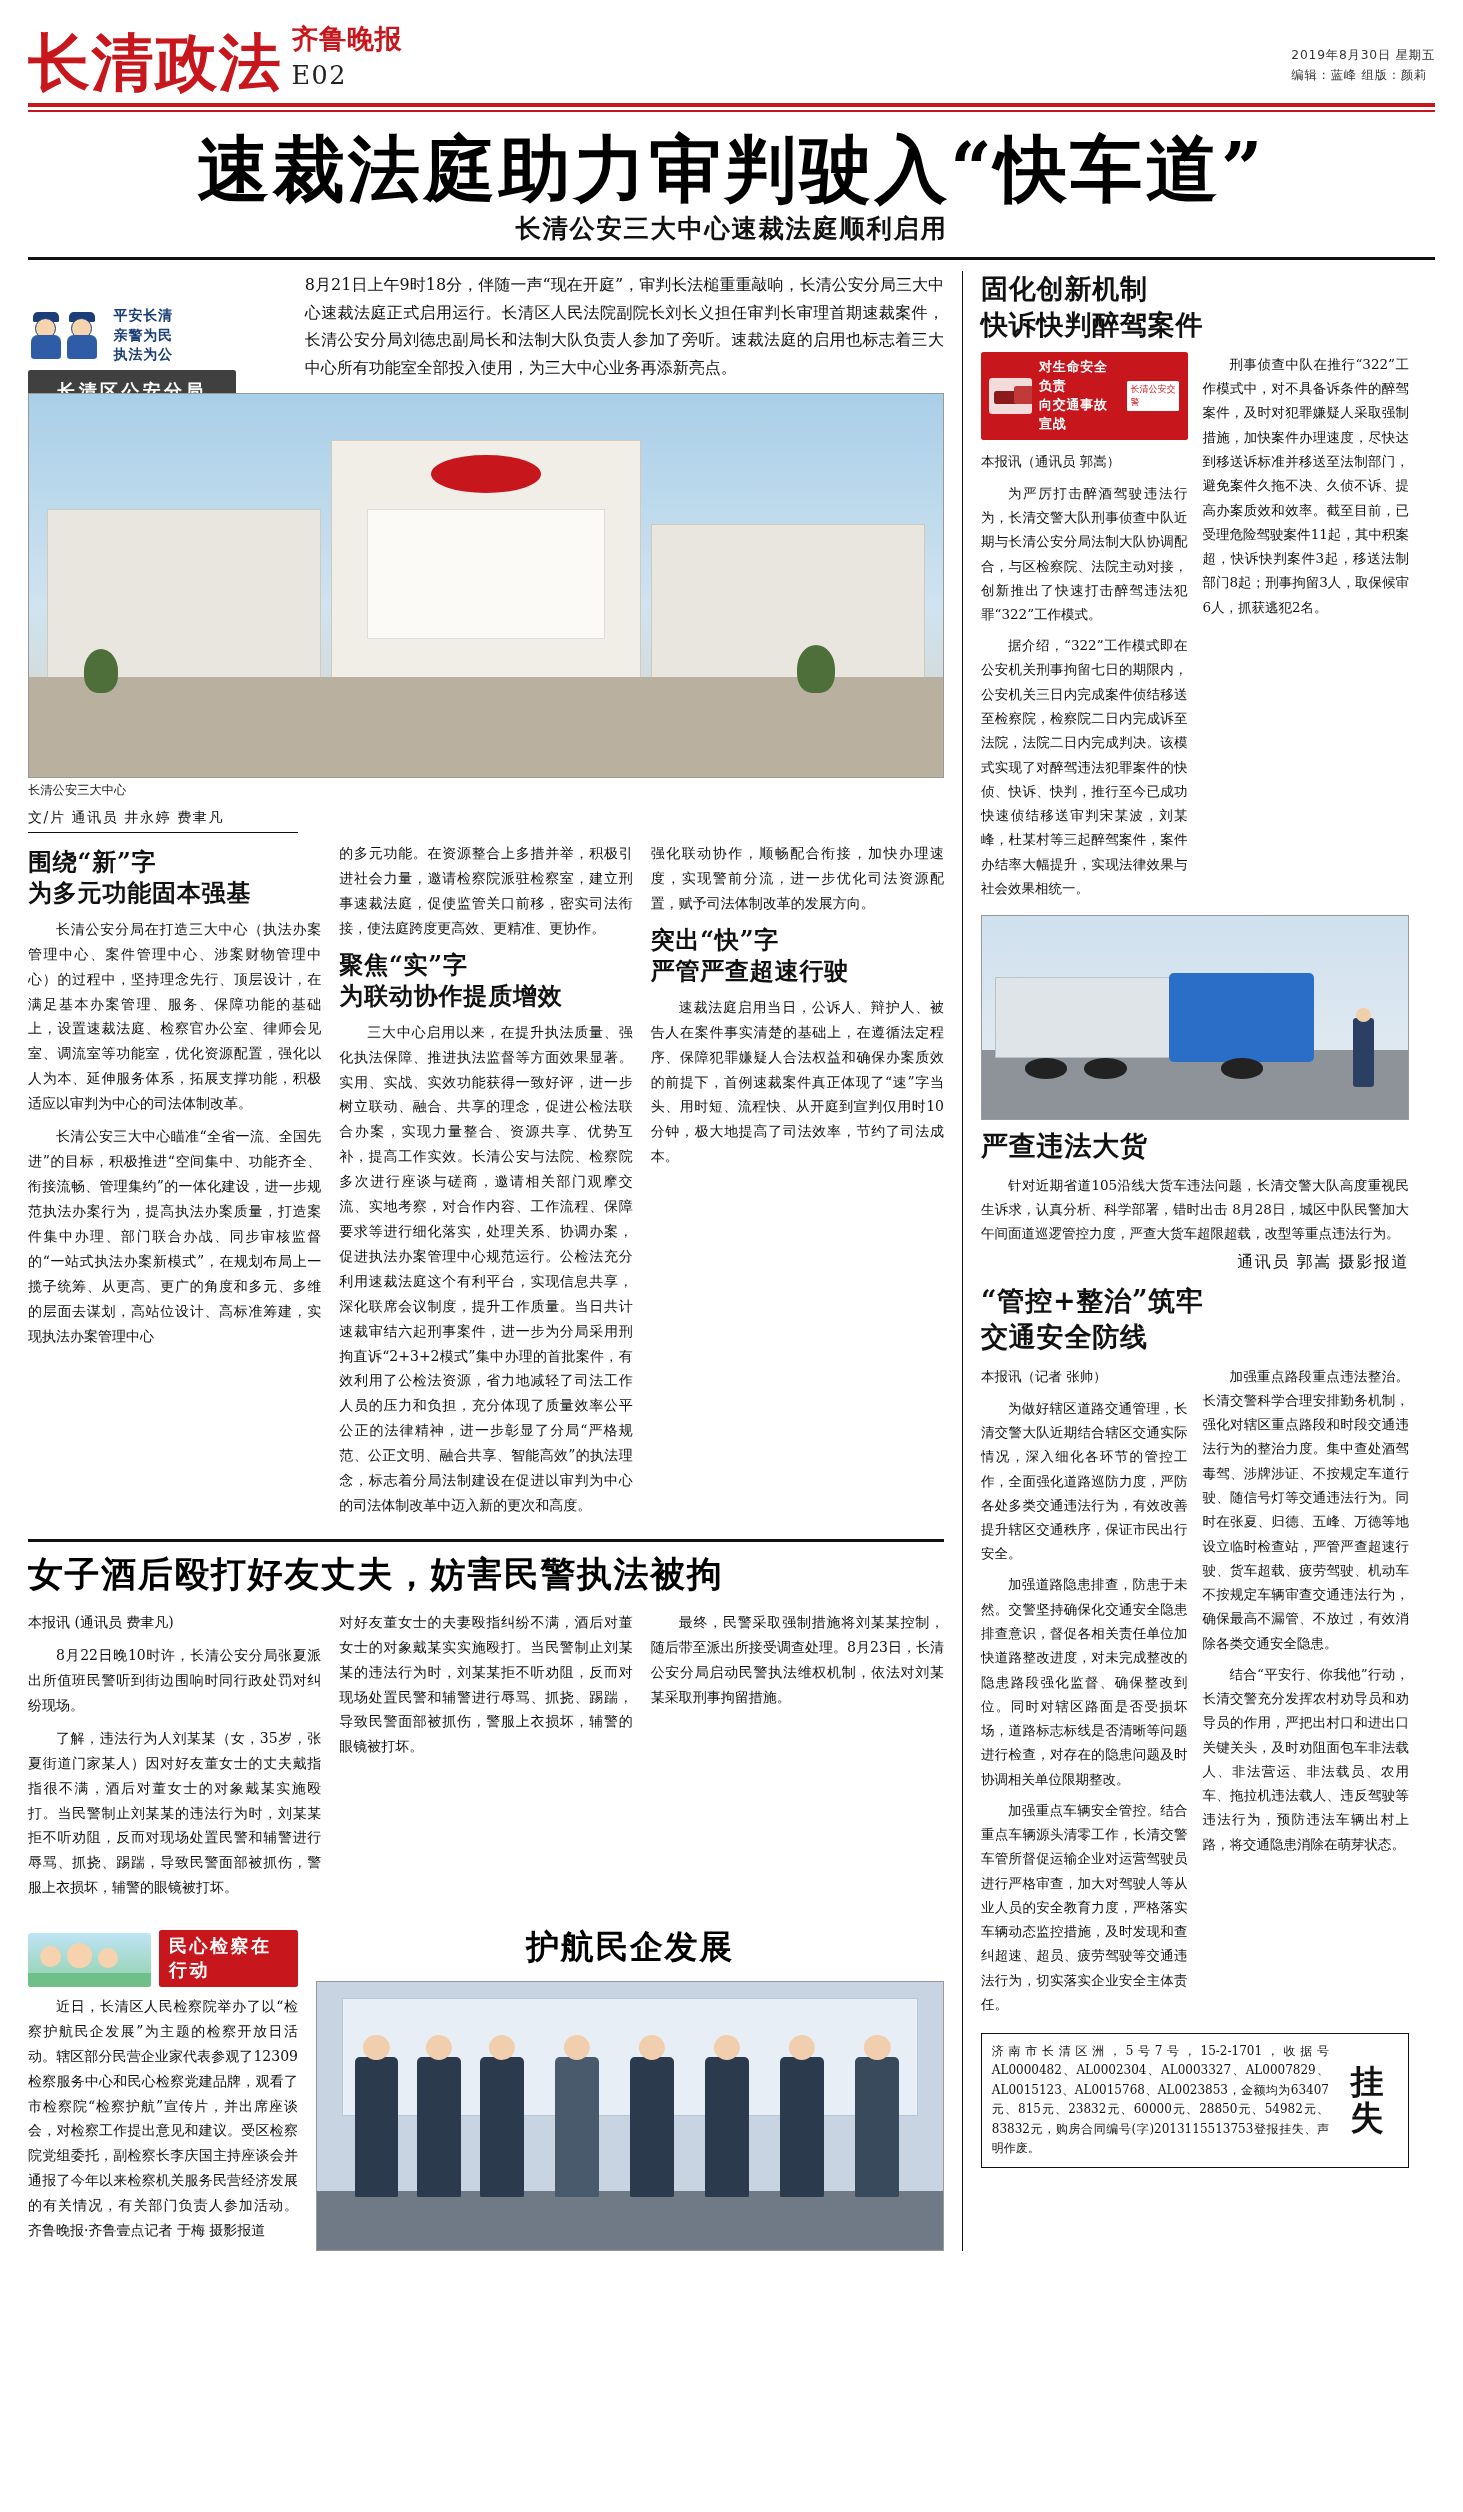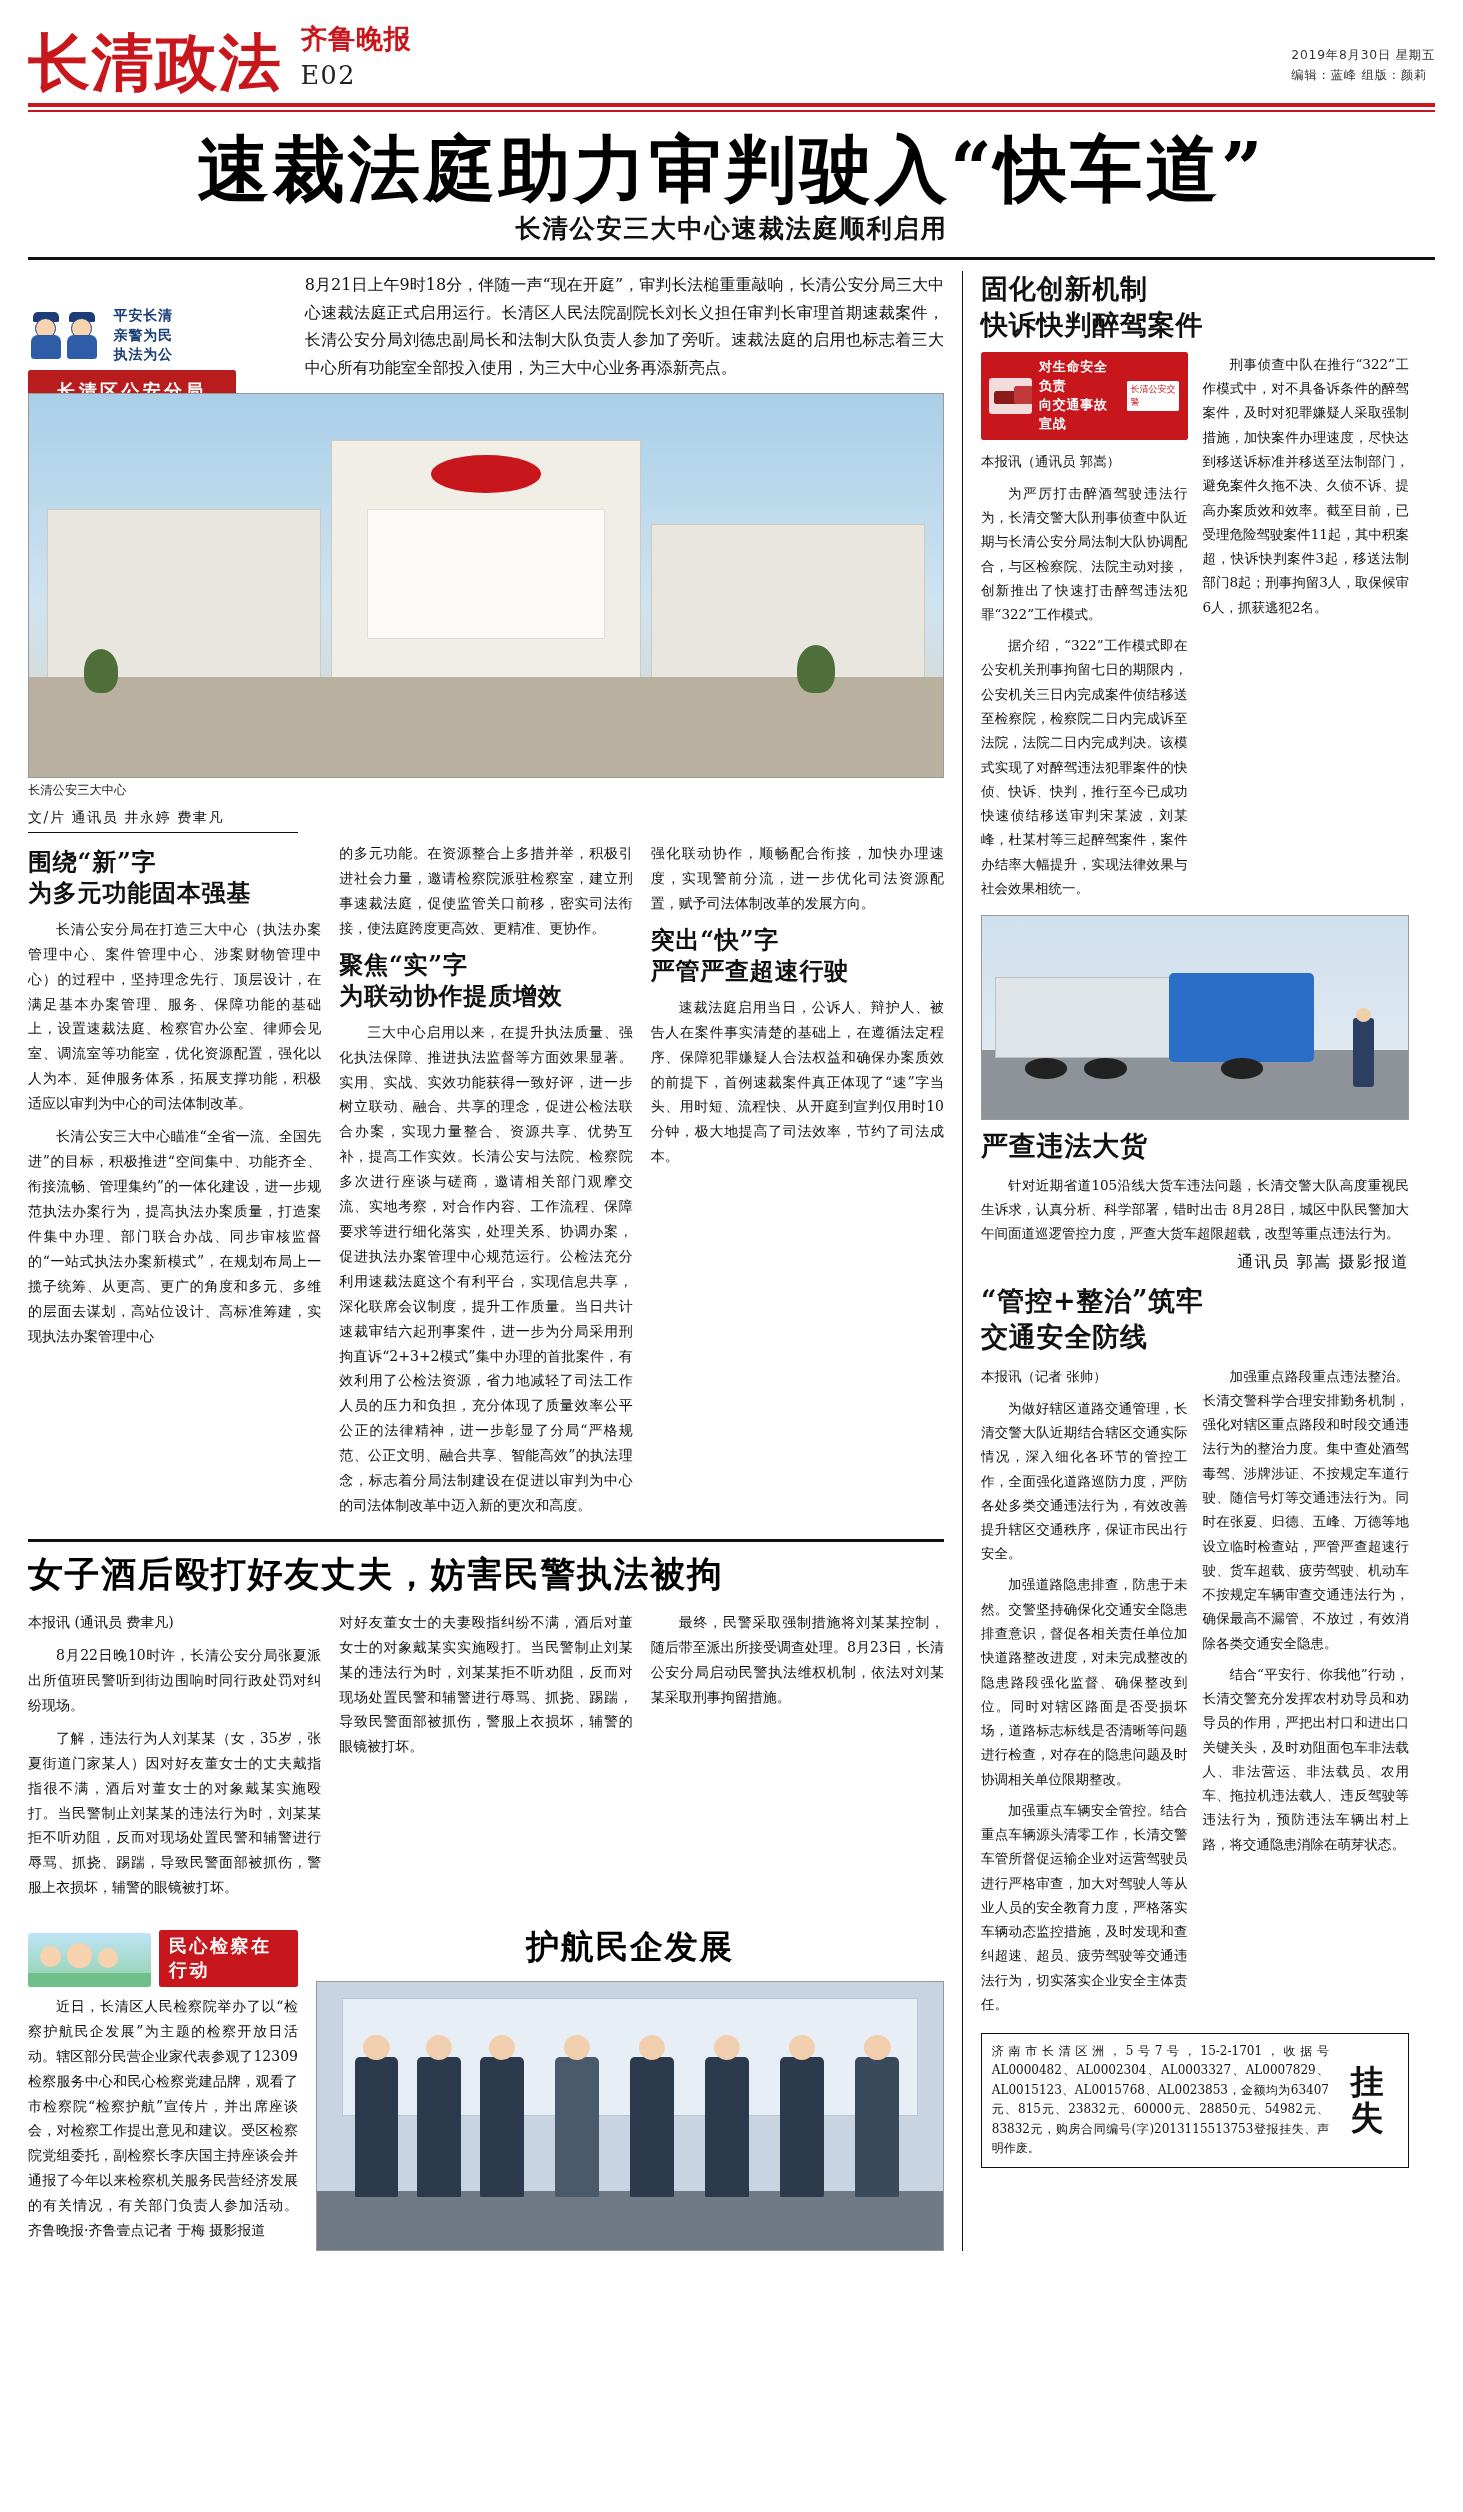--- a/index.html
+++ b/index.html
@@ -8,21 +8,21 @@
     width:1463px; height:2512px;
     background:#ffffff;
     font-family:"DejaVu Sans","Liberation Sans",sans-serif;
     color:#111;
     position:relative;
     overflow:hidden;
   }
   .page { width:1463px; height:2512px; padding:21px 28px 8.2px 28px; position:relative; }
 
   
-  .masthead { display:flex; align-items:flex-end; gap:18px; padding-bottom:4.9px; }
+  .masthead { display:flex; align-items:flex-end; gap:9px; padding-bottom:4.9px; }
   .mast-title {
     font-family:"DejaVu Serif","Liberation Serif",serif;
     font-weight:bold;
     font-size:62px;
     color:#c8161d;
     letter-spacing:1.6px;
     line-height:1;
     border-bottom:0;
   }
   .mast-sub { display:flex; flex-direction:column; padding-bottom:3.3px; }
@@ -68,21 +68,21 @@
   }
   .pb-top {
     display:flex; align-items:center; gap:6.6px;
   }
   .cop { width:79px; height:51px; position:relative; }
   .cop .head { position:absolute; width:21px;height:21px;border-radius:50%;background:#f7d4b0;border:1.6px solid #1b3e78;}
   .cop .hat { position:absolute;width:26px;height:9.8px;background:#1b3e78;border-radius:4.9px 4.9px 1.6px 1.6px;}
   .cop .body{ position:absolute;width:29.5px;height:24.6px;background:#2f5ca6;border-radius:6.6px 6.6px 3.3px 3.3px;}
   .pb-text { font-size:14px; line-height:1.4; color:#1b3e78; font-weight:bold; letter-spacing:0.8px;}
   .pb-bar {
-    margin-top:4.9px; background:#b91c1c; color:#fff; text-align:center;
+    margin-top:4.9px; background:#404040; color:#fff; text-align:center;
     font-size:18px; font-weight:bold; letter-spacing:3.3px; padding:9px 0; border-radius:2.5px;
     width:208px;
   }
   .lead-text {
     font-size:16px; line-height:1.72; text-align:justify; color:#111;
     font-family:"DejaVu Serif","Liberation Serif",serif;
   }
   .intro-wrap { display:flex; gap:14.8px;align-items:flex-end; }
   .intro-left { width:262px; }
   .intro-right { flex:1; }

